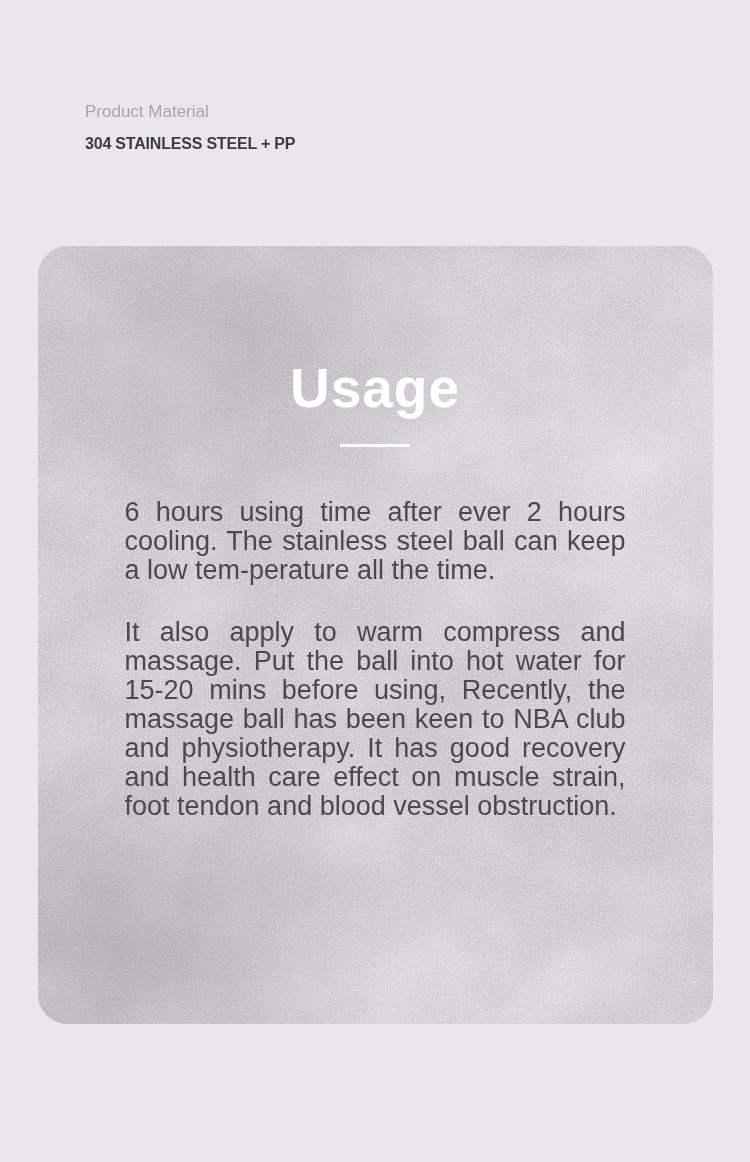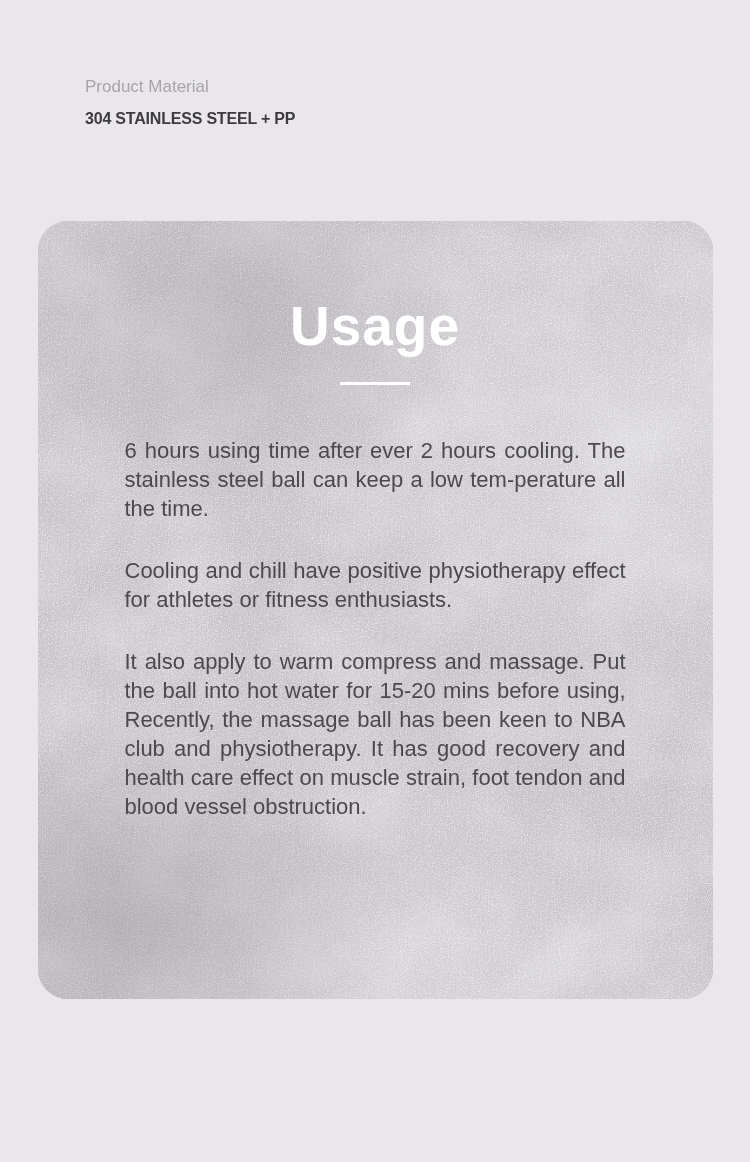--- a/index.html
+++ b/index.html
@@ -11,21 +11,21 @@
     font-family: "Liberation Sans", sans-serif;
     overflow: hidden;
   }
   .page { width: 750px; height: 1162px; position: relative; }
 
   
   .specs {
     display: grid;
     grid-template-columns: 337px 1fr;
     row-gap: 7px;
-    padding: 76px 0 0 85px;
+    padding: 101px 0 0 85px;
   }
   .spec-label {
     font-size: 17px;
     color: #a7a4a8;
     line-height: 21px;
   }
   .spec-value {
     margin-top: 10px;
     font-size: 16px;
     font-weight: 700;
@@ -54,40 +54,40 @@
     inset: 0;
     background:
       radial-gradient(420px 300px at 12% 90%, rgba(139,132,141,0.35), rgba(139,132,141,0) 70%),
       radial-gradient(520px 360px at 88% 28%, rgba(255,255,255,0.28), rgba(255,255,255,0) 70%),
       radial-gradient(380px 280px at 28% 12%, rgba(148,142,150,0.28), rgba(148,142,150,0) 70%),
       radial-gradient(500px 300px at 55% 99%, rgba(255,255,255,0.22), rgba(255,255,255,0) 70%);
   }
   .card-content {
     position: relative;
     z-index: 2;
-    padding: 76px 87px 0;
+    padding: 113px 87px 0;
   }
   .usage-title {
     margin: 0;
     text-align: center;
     font-size: 55px;
     line-height: 58px;
     font-weight: 700;
     color: #ffffff;
     letter-spacing: 1px;
   }
   .usage-divider {
     width: 70px;
     height: 3px;
     background: #ffffff;
     margin: 27px auto 0;
   }
   .usage-body p {
     margin: 33px 0 0;
-    font-size: 22px;
+    font-size: 27px;
     line-height: 29px;
     color: #4b4850;
     text-align: justify;
   }
   .usage-body p:first-child {
     margin-top: 51px;
   }
 </style>
 </head>
 <body>
@@ -124,19 +124,18 @@
       <rect width="675" height="778" filter="url(#grain-dark)" opacity="0.55"></rect>
       <rect width="675" height="778" filter="url(#grain-light)" opacity="0.75"></rect>
     </svg>
     <div class="mottle-layer"></div>
 
     <div class="card-content">
       <h1 class="usage-title">Usage</h1>
       <div class="usage-divider"></div>
       <div class="usage-body">
         <p>6 hours using time after ever 2 hours cooling. The stainless steel ball can keep a low tem-perature all the time.</p>
-        <p>Cooling and chill have positive physiotherapy effect for athletes or fitness enthusiasts.</p>
         <p>It also apply to warm compress and massage. Put the ball into hot water for 15-20 mins before using, Recently, the massage ball has been keen to NBA club and physiotherapy. It has good recovery and health care effect on muscle strain, foot tendon and blood vessel obstruction.</p>
       </div>
     </div>
   </div>
 
 </div>
 
 </body></html>

